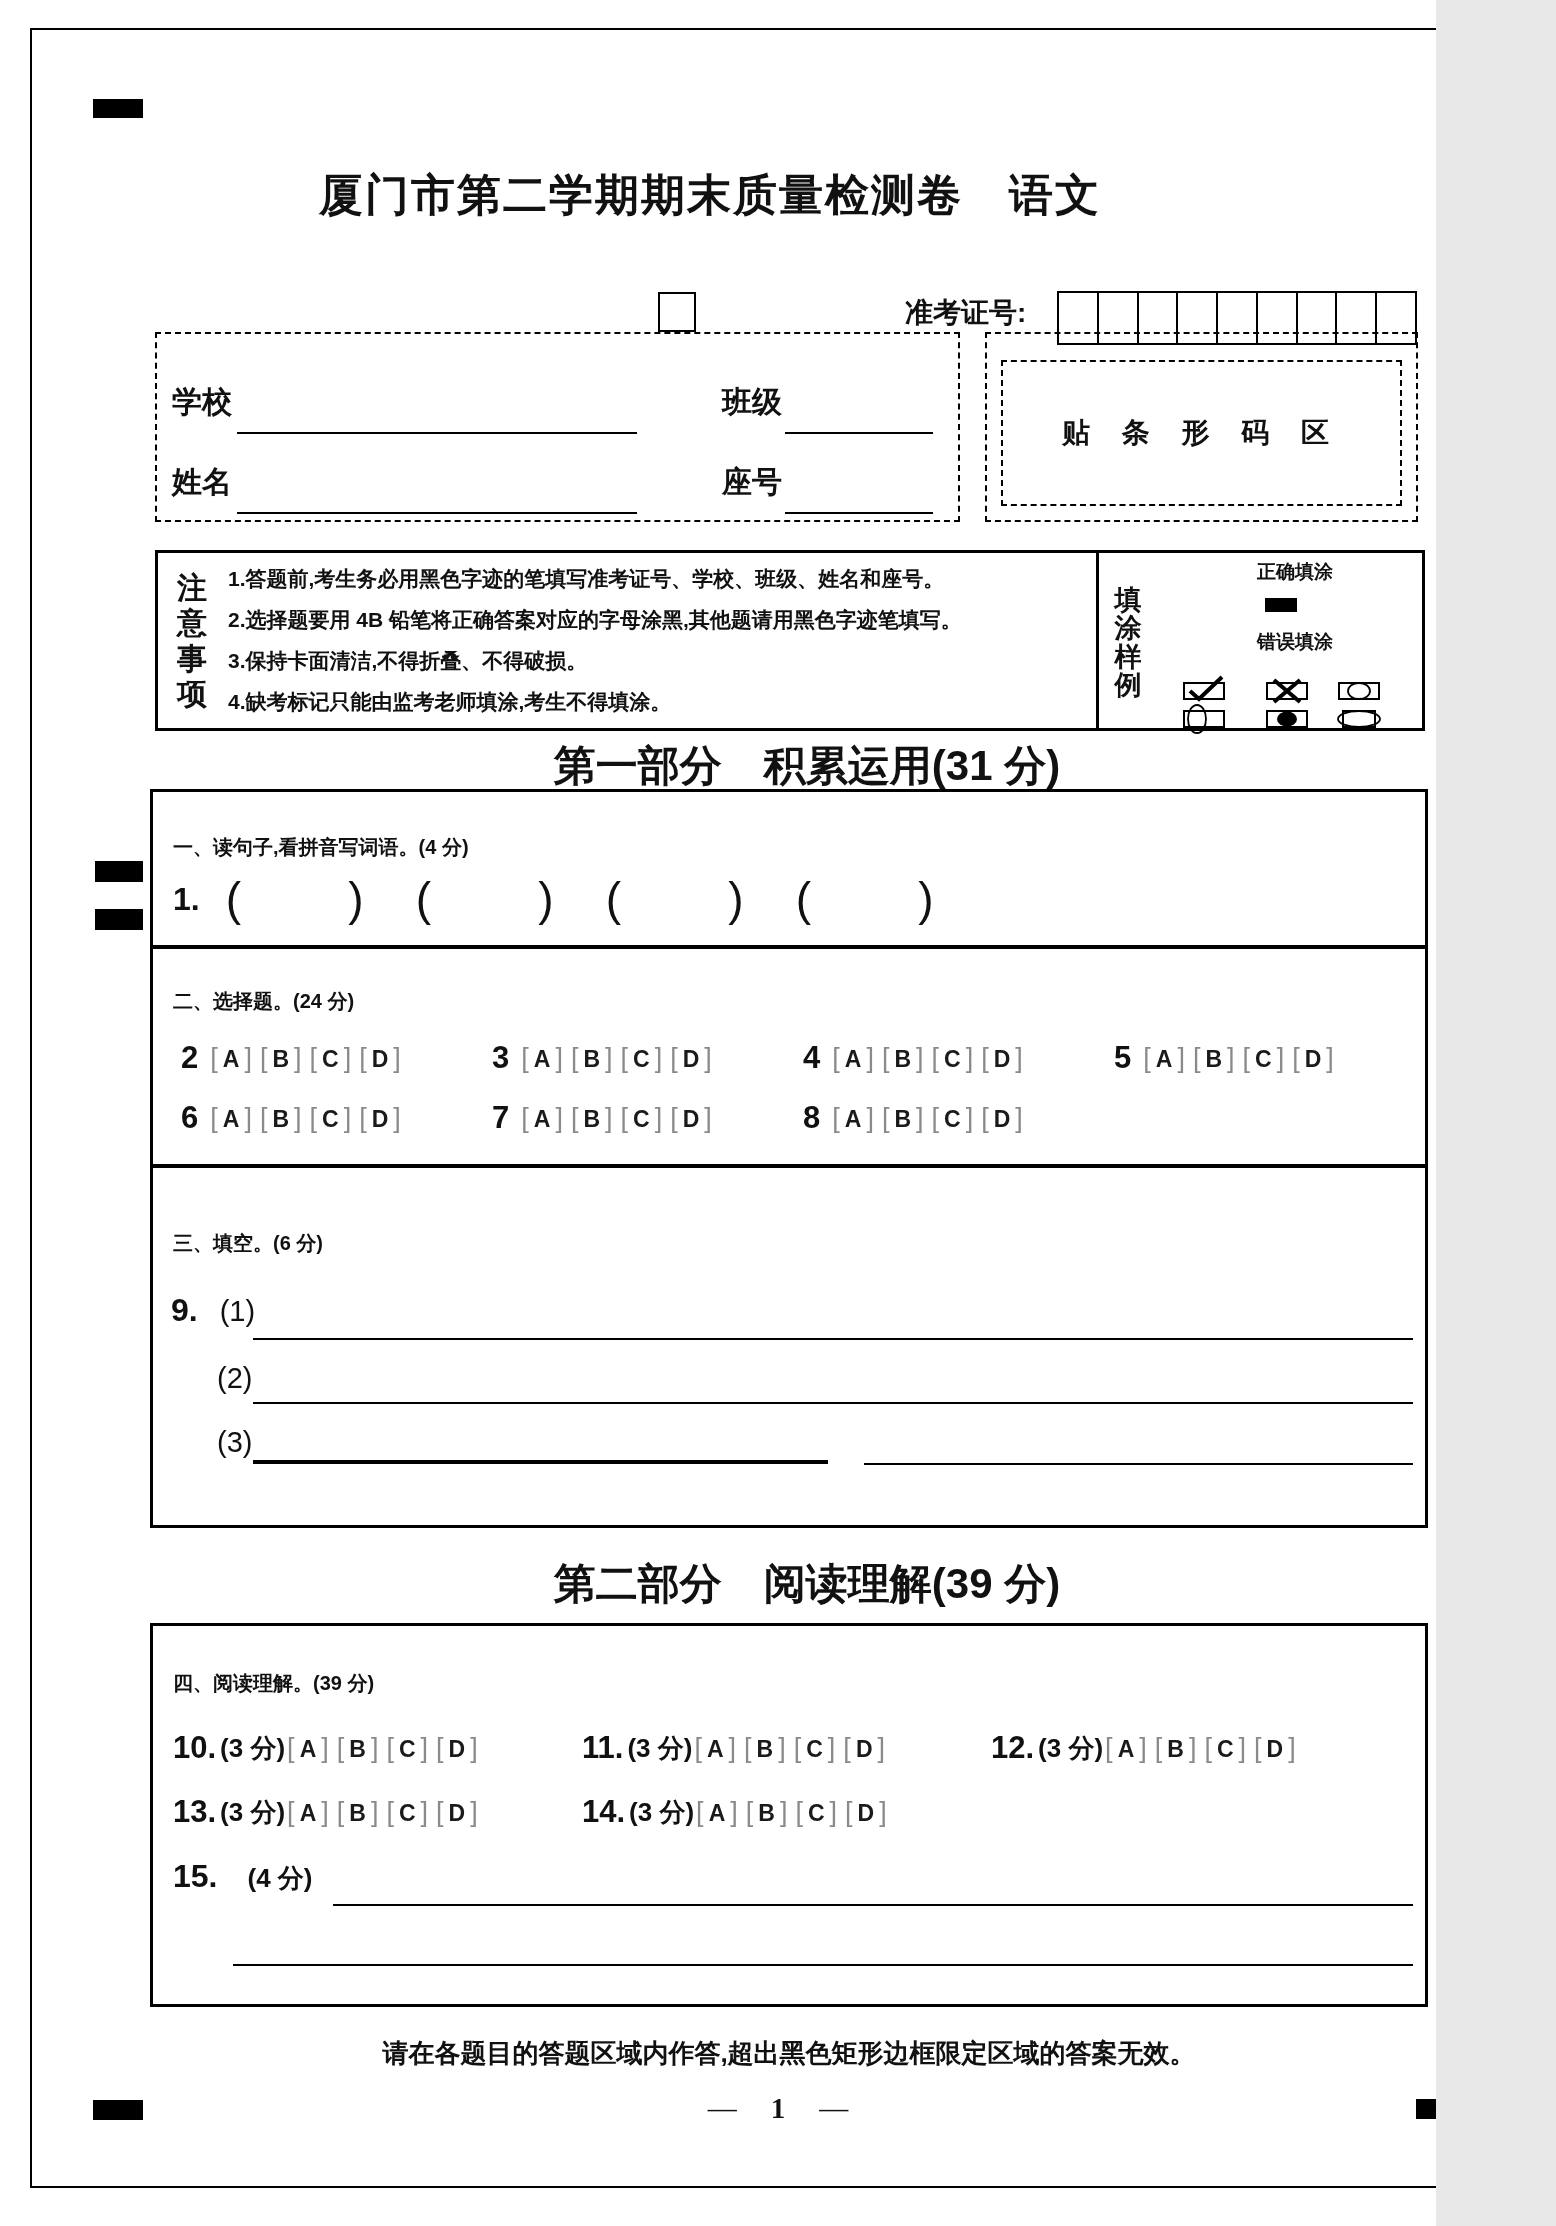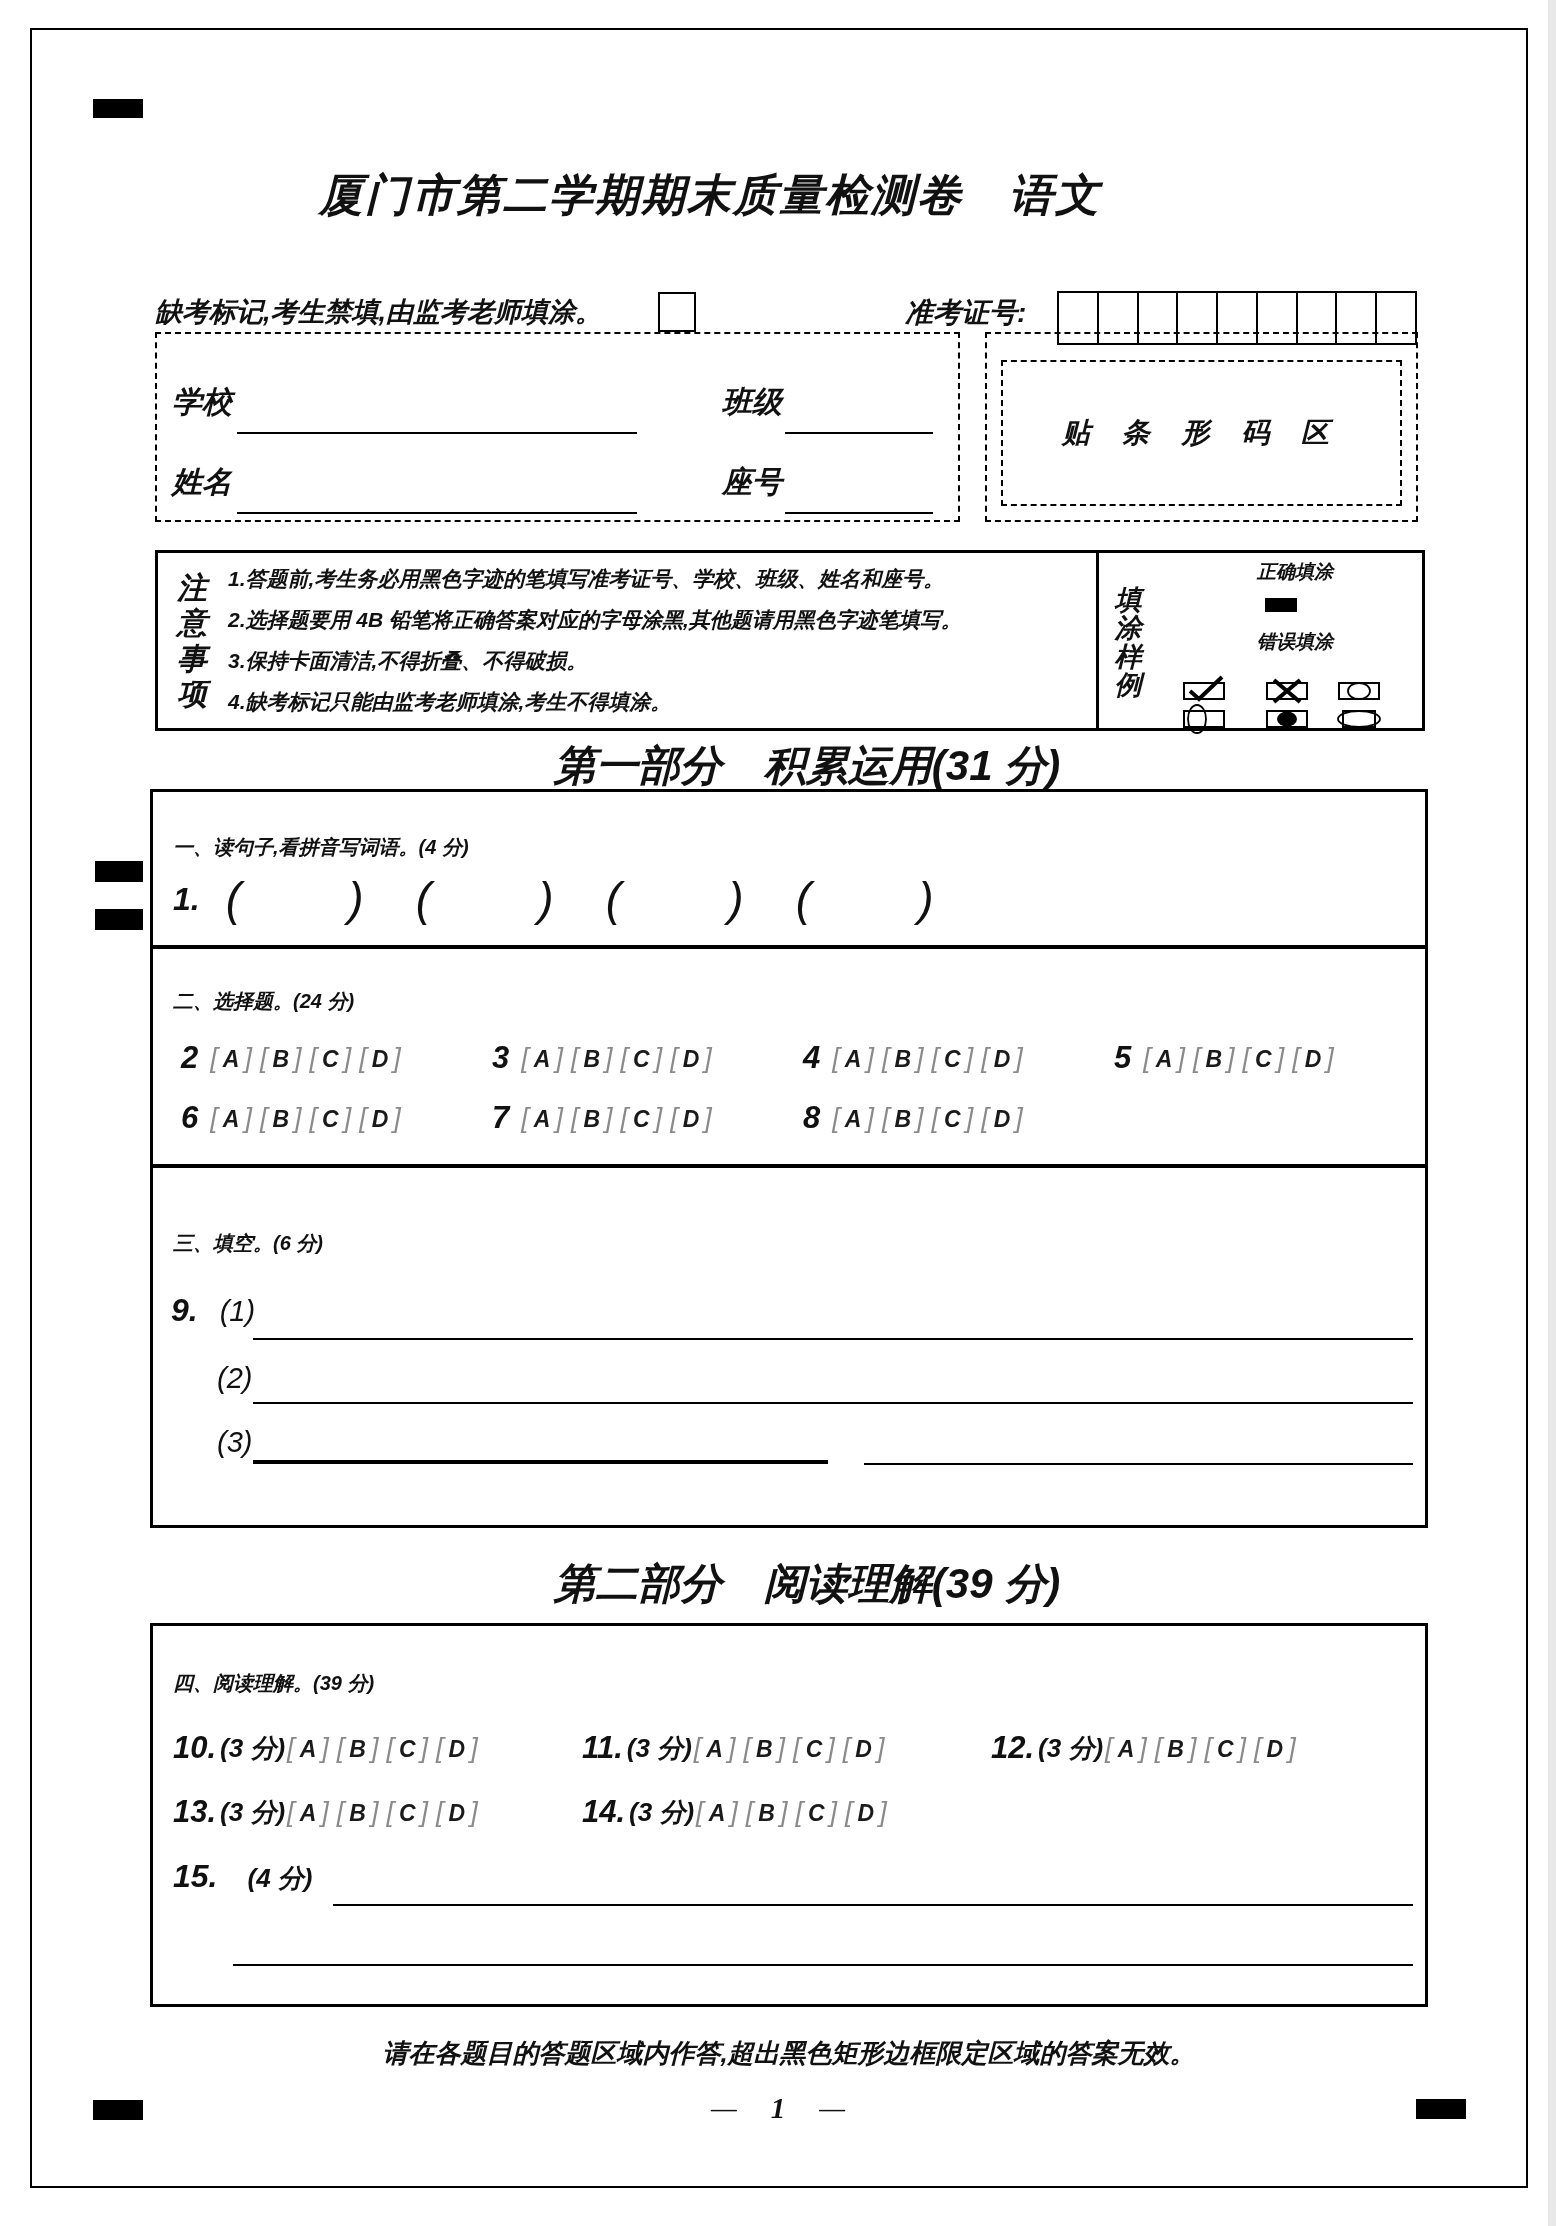--- a/index.html
+++ b/index.html
@@ -1,17 +1,17 @@
 <!DOCTYPE html>
 <html><head>
 <meta charset="utf-8">
 <style>
   html,body{margin:0;padding:0;background:#e8e8e8;}
-  .sheet{position:relative;width:1548px;height:2226px;background:#ffffff;
-         font-family:"Liberation Sans","DejaVu Sans",sans-serif;color:#111;overflow:hidden;font-style:italic;}
+  .sheet{position:relative;width:1436px;height:2226px;background:#ffffff;
+         font-family:"Liberation Sans","DejaVu Sans",sans-serif;color:#111;overflow:hidden;}
   .abs{position:absolute;}
   .mark{background:#000;}
   .page-border{left:30px;top:28px;width:1494px;height:2156px;border:2px solid #000;}
   .title{left:150px;top:166px;width:1120px;text-align:center;font-size:44px;font-weight:bold;
          letter-spacing:2px;margin:0;}
   .absent-label{left:155px;top:294px;font-size:27px;font-weight:bold;}
   .absent-box{left:658px;top:292px;width:34px;height:36px;border:2px solid #000;}
   .examno-label{left:905px;top:294px;font-size:28px;font-weight:bold;}
   .examno-grid{left:1057px;top:291px;width:356px;height:50px;border:2px solid #000;display:flex;}
   .examno-grid .cell{flex:1;border-left:2px solid #000;}
@@ -70,21 +70,20 @@
   <div class="abs page-border"></div>
 
   <div class="abs mark" style="left:93px;top:99px;width:50px;height:19px"></div>
   <div class="abs mark" style="left:95px;top:861px;width:48px;height:21px"></div>
   <div class="abs mark" style="left:95px;top:909px;width:48px;height:21px"></div>
   <div class="abs mark" style="left:93px;top:2100px;width:50px;height:20px"></div>
   <div class="abs mark" style="left:1416px;top:2099px;width:50px;height:20px"></div>
 
   <h1 class="abs title">厦门市第二学期期末质量检测卷　语文</h1>
 
-  <div class="abs absent-label">缺考标记,考生禁填,由监考老师填涂。</div>
   <div class="abs absent-box"></div>
   <div class="abs examno-label">准考证号:</div>
   <div class="abs examno-grid">
       <div class="cell"></div>
       <div class="cell"></div>
       <div class="cell"></div>
       <div class="cell"></div>
       <div class="cell"></div>
       <div class="cell"></div>
       <div class="cell"></div>

